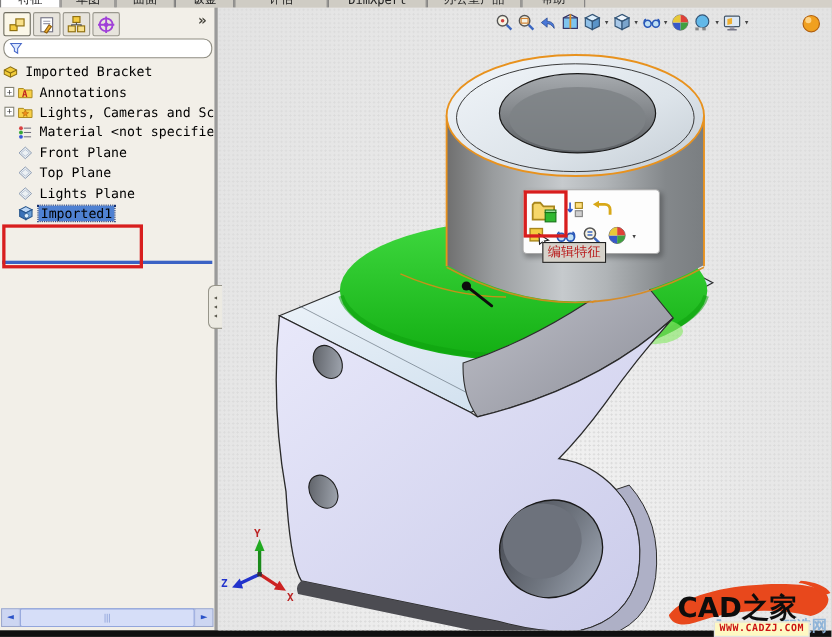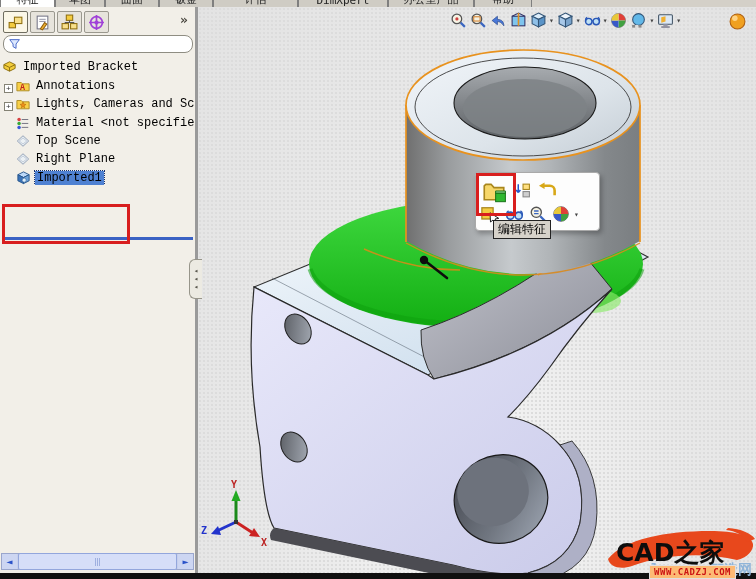--- a/index.html
+++ b/index.html
@@ -17,21 +17,21 @@
   #pm-tabs{position:absolute;left:3px;top:11px;display:flex;gap:2px;}
   .pmbtn{box-sizing:border-box;width:25px;height:22px;border:1px solid #9a988e;border-radius:2px;
          background:#e7e4dc;display:flex;align-items:center;justify-content:center;}
   .pmbtn.active{background:#fbf7e8;border-color:#6f6d60;}
   #pm-overflow{position:absolute;left:180px;top:12px;font-size:13px;font-weight:bold;color:#44423a;}
   #filterbox{position:absolute;left:3px;top:35px;width:188px;height:16px;border:1px solid #8f8d82;
              border-radius:8px;background:#fff;display:flex;align-items:center;}
   #filterbox input{border:none;outline:none;flex:1;font-size:11px;background:transparent;height:12px;}
   .funnel{margin-left:4px;margin-right:3px;display:flex;}
   #tree{position:absolute;left:2px;top:56px;width:192px;}
-  .trow{height:18.4px;display:flex;align-items:flex-end;white-space:nowrap;overflow:hidden;font-size:12px;color:#000;font-family:Liberation Mono, monospace;}
+  .trow{height:18.4px;display:flex;align-items:center;white-space:nowrap;overflow:hidden;font-size:12px;color:#000;}
   .exp{box-sizing:border-box;width:9px;height:9px;border:1px solid #848274;background:#fff;color:#333;
        font-size:8px;line-height:7px;text-align:center;margin-left:2px;margin-right:3px;flex:0 0 9px;}
   .noexp{width:14px;flex:0 0 14px;}
   .ticon{display:flex;margin-right:4px;flex:0 0 auto;}
   .tlabel{padding:0 2px;}
   .tlabel.sel{background:#4f81d2;color:#000000;outline:1px dotted #16306e;}
   
   #rollback{position:absolute;left:2px;top:237px;width:191px;height:3px;background:#3b62c4;}
   .redbox{position:absolute;border:3px solid #d81e1e;z-index:60;pointer-events:none;}
   #redbox-tree{left:2px;top:204px;width:122px;height:34px;}
@@ -62,26 +62,26 @@
   .hicon{display:flex;align-items:center;}
   .dd{font-size:8px;color:#444;margin-left:-1px;}
   #quicktips{position:absolute;left:729px;top:13px;z-index:10;}
   
   #ctxpopup{position:absolute;left:475px;top:172px;width:123px;height:57px;background:#fdfdfd;
             border:1px solid #a9a9a9;border-radius:4px;box-shadow:2px 3px 5px rgba(0,0,0,.28);z-index:40;}
   #ctx-r1{position:absolute;left:5px;top:4px;display:flex;align-items:center;gap:7px;}
   #ctx-r2{position:absolute;left:4px;top:31px;display:flex;align-items:center;gap:5px;}
   .cticon{display:flex;align-items:center;}
   #ctx-tooltip{position:absolute;left:493px;top:220px;height:17px;line-height:17px;padding:0 4px;
-               background:#d6d2ca;border:1px solid #222;font-size:12px;color:#000000;z-index:45;white-space:nowrap;}
+               background:#d6d2ca;border:1px solid #222;font-size:12px;color:#b91c1c;z-index:45;white-space:nowrap;}
   
   #watermark{position:absolute;right:0;bottom:0;width:152px;height:60px;z-index:70;}
   #wm-back{position:absolute;right:4px;bottom:0px;font-size:14px;font-weight:bold;color:#8fb4d8;white-space:nowrap;}
   #wm-svg{position:absolute;right:0;bottom:2px;}
-  #wm-url{position:absolute;right:20px;bottom:0px;background:#fdba74;color:#cc1414;font-size:9px;
+  #wm-url{position:absolute;right:20px;bottom:0px;background:#fef9c3;color:#cc1414;font-size:9px;
           font-weight:bold;padding:1px 4px;border:1px solid #e0e0e0;letter-spacing:.5px;}
 </style>
 </head>
 <body>
 
 <div id="tabbar">
   <div id="tabstrip">
       <div class="tab active" style="width: 55px;">特征</div>
       <div class="tab" style="width: 50px;">草图</div>
       <div class="tab" style="width: 54px;">曲面</div>
@@ -180,31 +180,41 @@
       <span class="tlabel">Material &lt;not specified&gt;</span>
     </div>
     <div class="trow">
       <span class="noexp"></span>
       <span class="ticon">
         <svg width="14" height="14" viewBox="0 0 16 16">
           <path d="M8,2 L14.5,8 L8,14 L1.5,8 Z" fill="#eaf2fa" fill-opacity=".7" stroke="#8898b0"></path>
           <path d="M8,4.5 L12.3,8 L8,11.5 L3.7,8 Z" fill="none" stroke="#aab8cc" stroke-width=".8"></path>
         </svg>
       </span>
-      <span class="tlabel">Top Scene</span>
+      <span class="tlabel">Front Plane</span>
     </div>
     <div class="trow">
       <span class="noexp"></span>
       <span class="ticon">
         <svg width="14" height="14" viewBox="0 0 16 16">
           <path d="M8,2 L14.5,8 L8,14 L1.5,8 Z" fill="#eaf2fa" fill-opacity=".7" stroke="#8898b0"></path>
           <path d="M8,4.5 L12.3,8 L8,11.5 L3.7,8 Z" fill="none" stroke="#aab8cc" stroke-width=".8"></path>
         </svg>
       </span>
-      <span class="tlabel">Right Plane</span>
+      <span class="tlabel">Top Plane</span>
+    </div>
+    <div class="trow">
+      <span class="noexp"></span>
+      <span class="ticon">
+        <svg width="14" height="14" viewBox="0 0 16 16">
+          <path d="M8,2 L14.5,8 L8,14 L1.5,8 Z" fill="#eaf2fa" fill-opacity=".7" stroke="#8898b0"></path>
+          <path d="M8,4.5 L12.3,8 L8,11.5 L3.7,8 Z" fill="none" stroke="#aab8cc" stroke-width=".8"></path>
+        </svg>
+      </span>
+      <span class="tlabel">Lights Plane</span>
     </div>
     <div class="trow">
       <span class="noexp"></span>
       <span class="ticon">
         <svg width="15" height="15" viewBox="0 0 16 16">
           <path d="M8,2 L14,5 L8,8 L2,5 Z" fill="#bcd8f8" stroke="#26558c"></path>
           <path d="M2,5 V11.5 L8,14.5 V8 Z" fill="#3a72b8" stroke="#26558c"></path>
           <path d="M14,5 V11.5 L8,14.5 V8 Z" fill="#6aa0d8" stroke="#26558c"></path>
           <circle cx="8.7" cy="10.8" r="2.2" fill="#dceefc" stroke="#26558c" stroke-width=".6"></circle>
         </svg>

